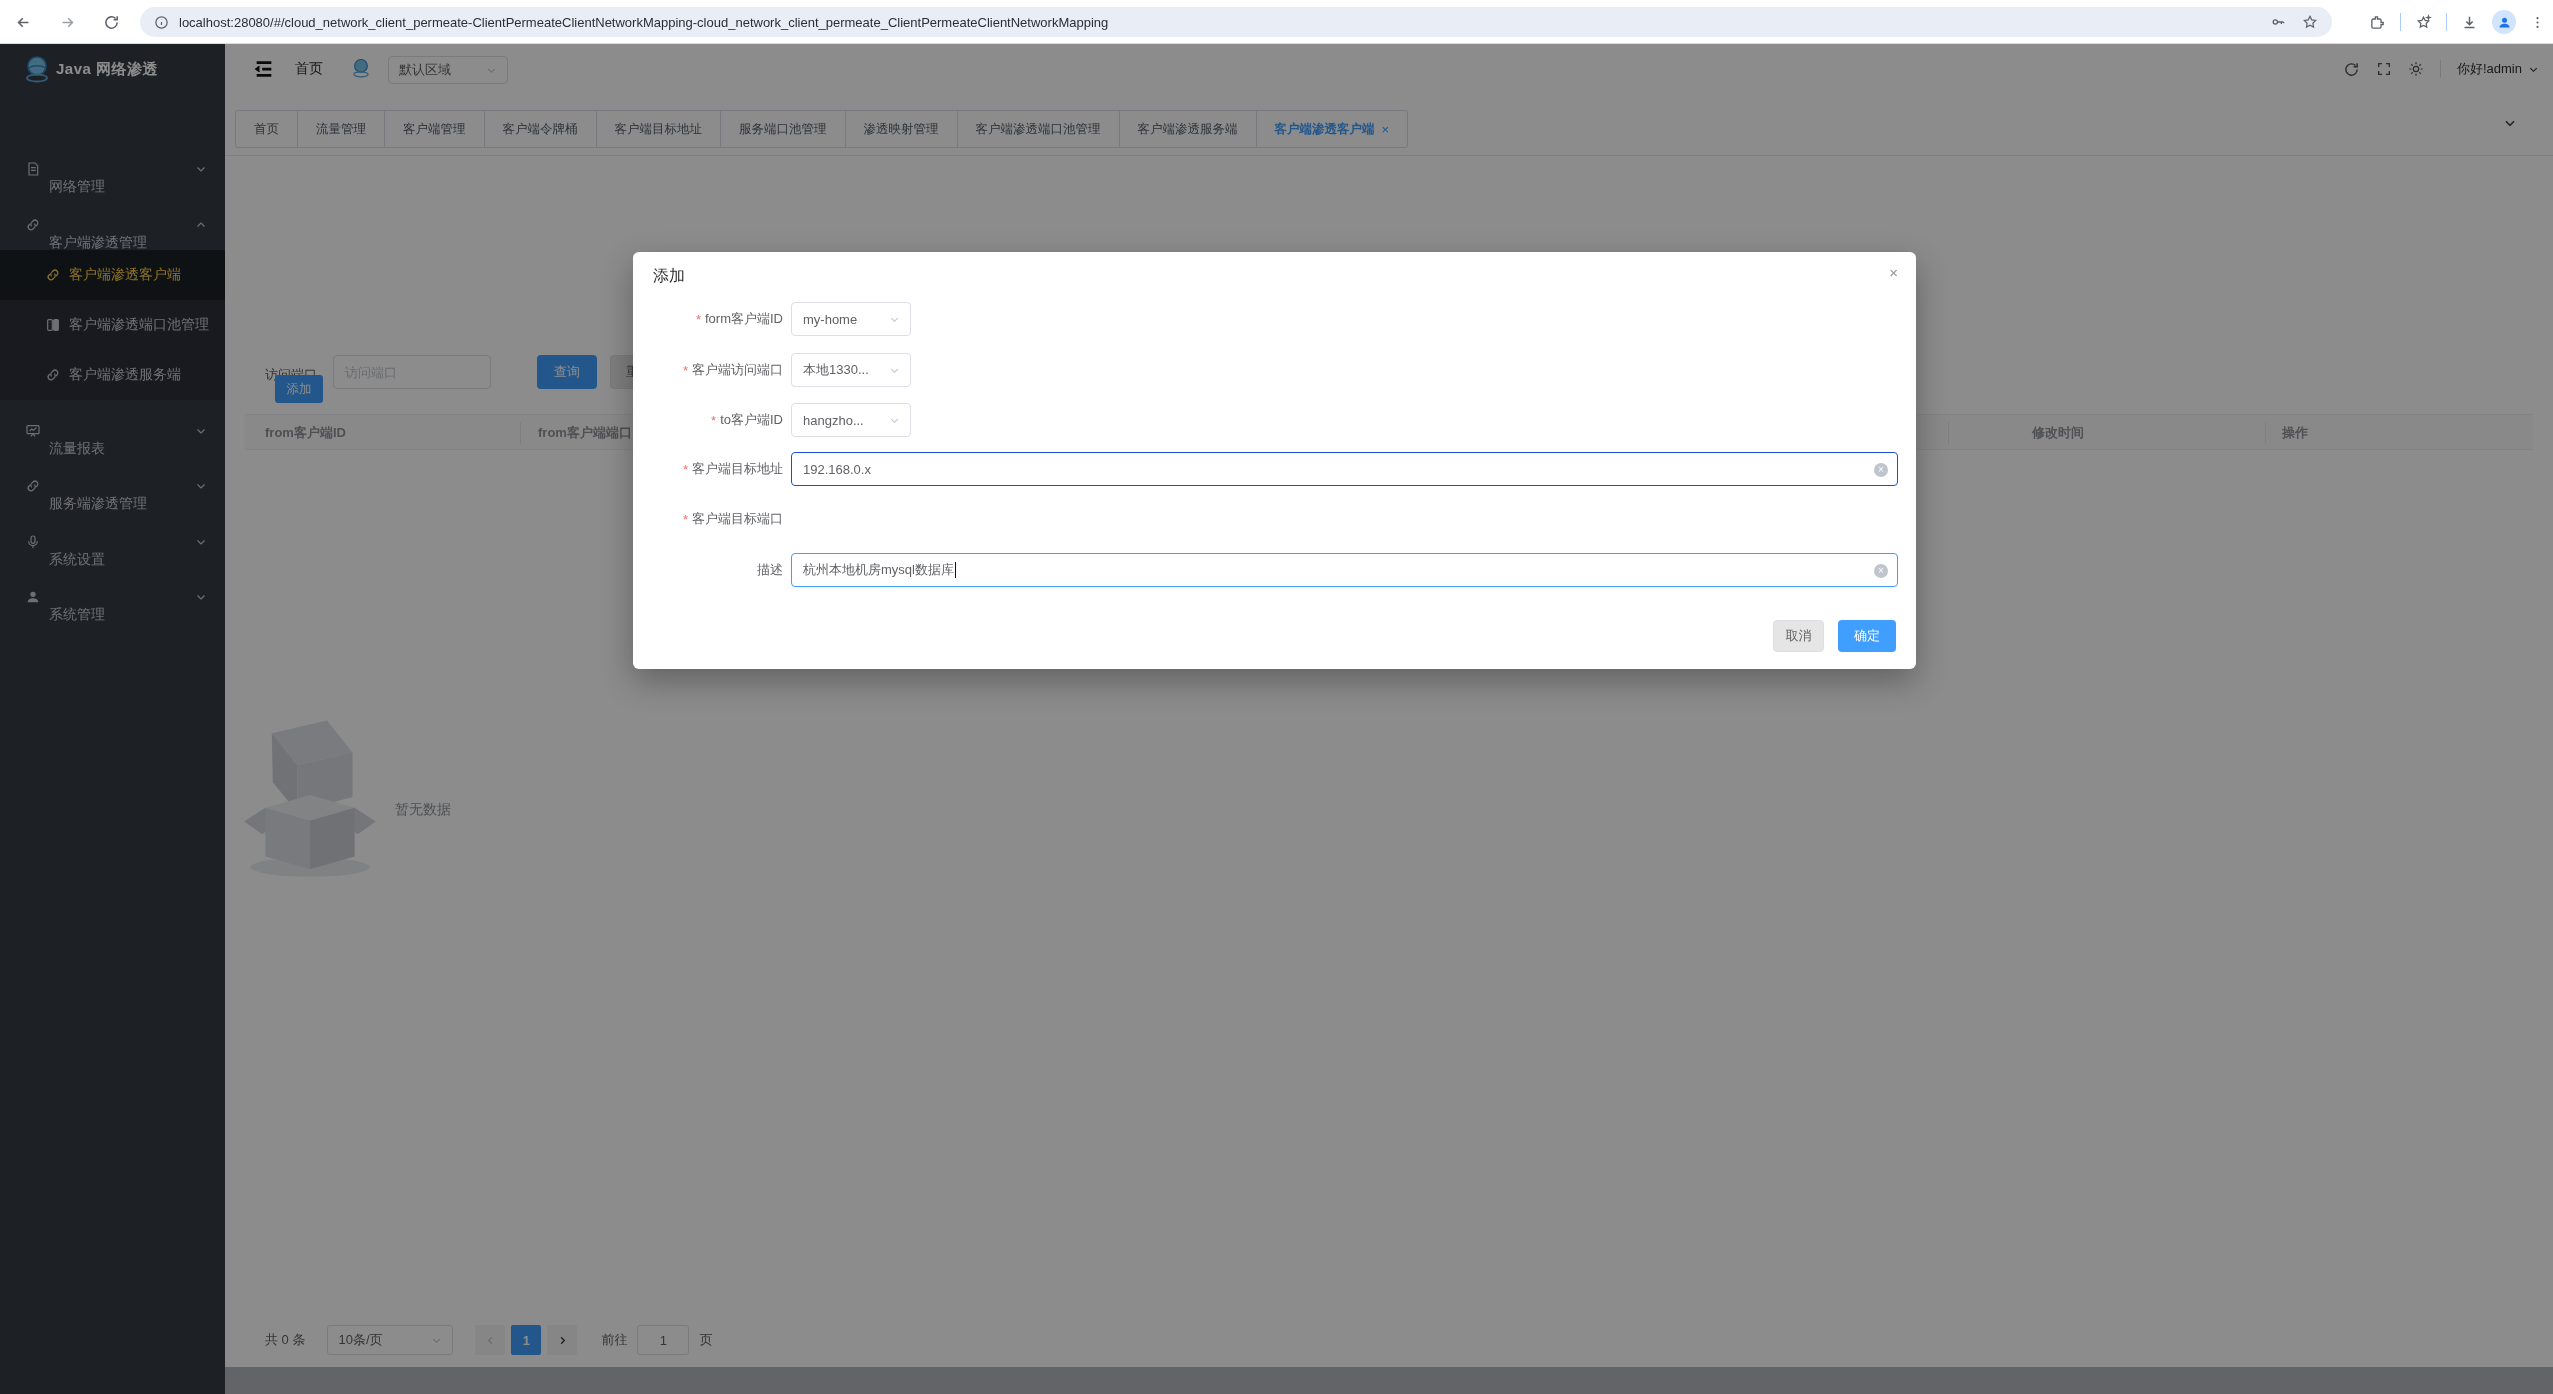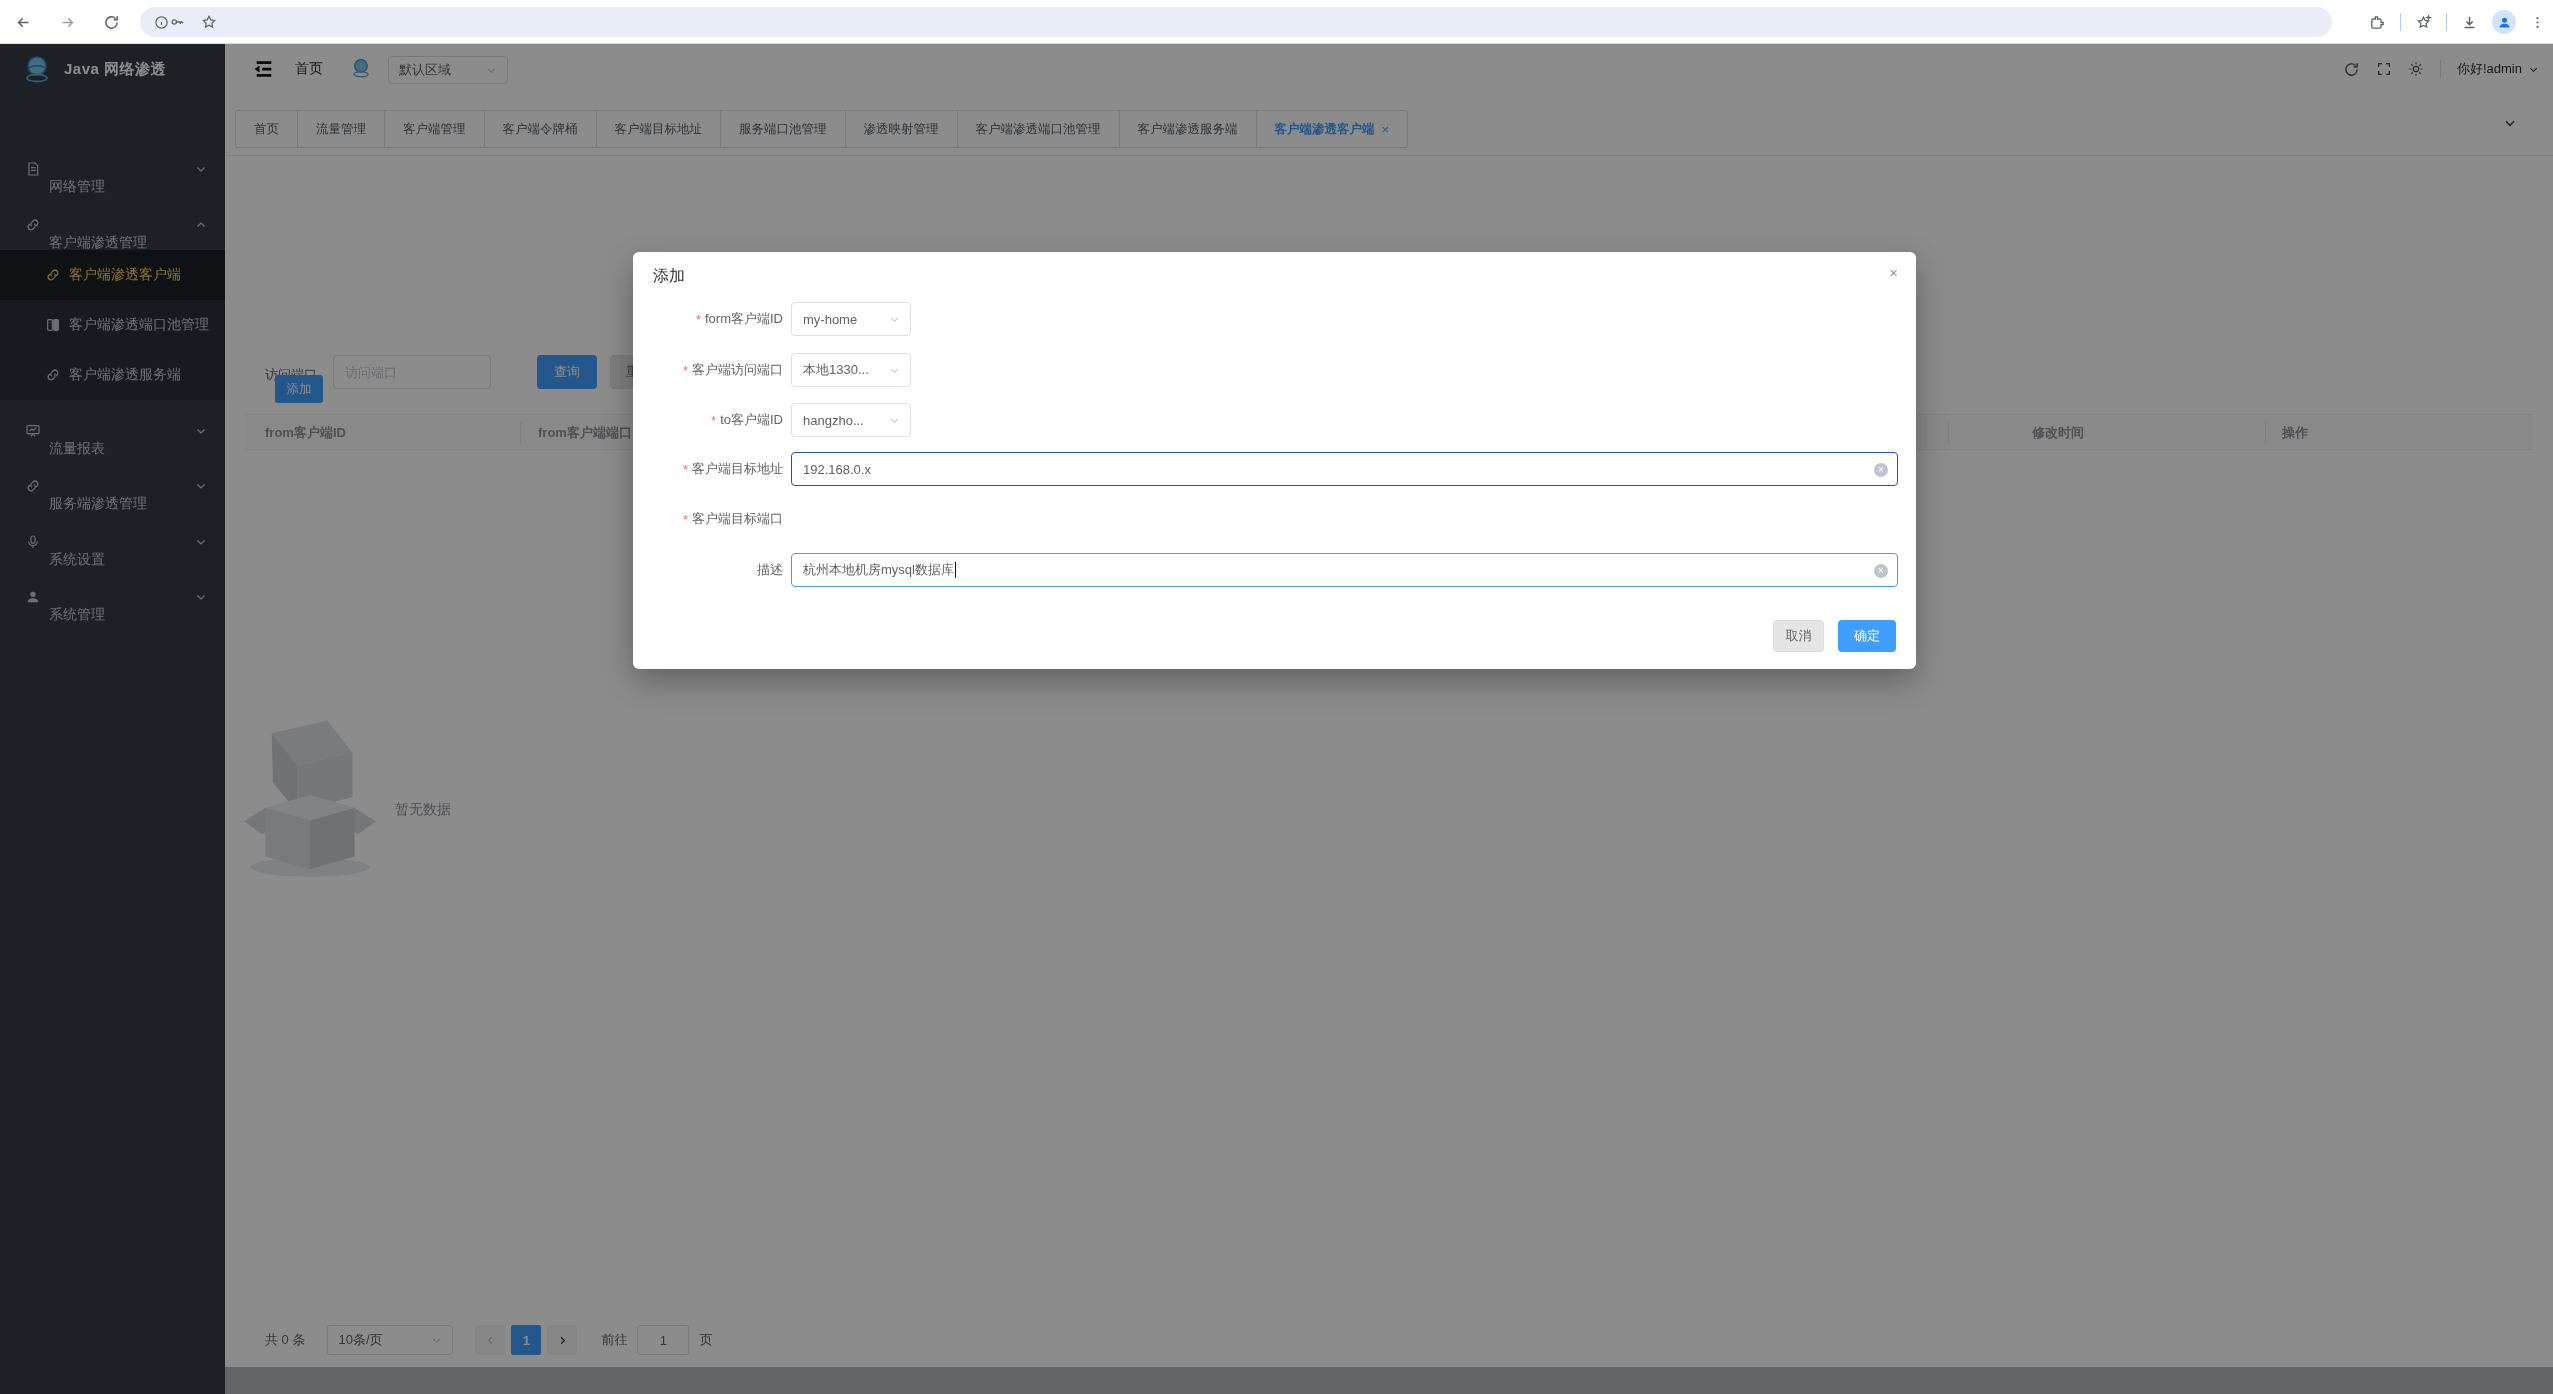--- a/index.html
+++ b/index.html
@@ -18,21 +18,21 @@
 
   
   .app-header { position:absolute; left:225px; top:44px; width:2328px; height:50px; background:#ffffff; }
   .crumb { font-size:14px; color:#303133; }
   .region-select { position:absolute; left:163px; top:12px; width:120px; height:28px; border:1px solid #dcdfe6; border-radius:4px; display:flex; align-items:center; padding:0 10px; color:#606266; font-size:13px; background:#fff; }
   .hdr-right { position:absolute; right:14px; top:0; height:50px; display:flex; align-items:center; gap:16px; color:#4e5359; }
   .greet { font-size:13px; color:#303133; display:flex; align-items:center; gap:6px; }
 
   
   .sidebar { position:absolute; left:0; top:44px; width:225px; height:1350px; background:#363c44; }
-  .logo-row { position:absolute; left:0; top:0; width:225px; height:50px; display:flex; align-items:center; padding-left:20px; gap:10px; }
+  .logo-row { position:absolute; left:0; top:0; width:225px; height:50px; display:flex; align-items:center; padding-left:20px; gap:2px; }
   .logo-title { color:#ffffff; font-size:15px; font-weight:bold; letter-spacing:.5px; }
   .menu-item { position:absolute; left:0; width:225px; height:50px; display:flex; align-items:center; color:#c6cbd4; font-size:14px; cursor:pointer; }
   .menu-item .mi-icon { position:absolute; left:25px; width:16px; height:16px; display:flex; }
   .menu-item .mi-label { position:absolute; left:49px; white-space:nowrap;margin-top:36px; }
   .menu-item .mi-arrow { position:absolute; right:18px; display:flex; }
   .submenu { position:absolute; left:0; top:206px; width:225px; height:150px; background:#2c313a; }
   .sub-item { position:absolute; left:0; width:225px; height:50px; display:flex; align-items:center; color:#c6cbd4; font-size:14px; cursor:pointer; }
   .sub-item .mi-icon { position:absolute; left:45px; width:16px; height:16px; display:flex; }
   .sub-item .mi-label { position:absolute; left:69px; white-space:nowrap; }
   .sub-item.active { background:#1d2127; color:#ffd04b; }
@@ -117,20 +117,21 @@
           <path d="M20 3v5h-5" fill="none"></path>
         </svg>
     </div>
     <div class="omnibox">
       <span style="margin-left:14px;display:flex;">
         <svg width="15" height="15" viewBox="0 0 24 24" fill="none" stroke="currentColor" stroke-width="2">
             <circle cx="12" cy="12" r="9"></circle>
             <path d="M12 11v5M12 7.5v.5"></path>
           </svg>
       </span>
+      <span class="url">localhost:28080/#/cloud_network_client_permeate-ClientPermeateClientNetworkMapping-cloud_network_client_permeate_ClientPermeateClientNetworkMapping</span>
       <span style="margin-right:16px;display:flex;">
         <svg width="16" height="16" viewBox="0 0 24 24" fill="none" stroke="currentColor" stroke-width="2">
             <circle cx="8" cy="12" r="3.2"></circle>
             <path d="M11 12h9M17 12v3M20.5 12v2"></path>
           </svg>
       </span>
       <span style="margin-right:14px;display:flex;">
         <svg width="16" height="16" viewBox="0 0 24 24" fill="none" stroke="currentColor" stroke-width="1.8">
             <path d="M12 3.5l2.6 5.3 5.9.9-4.2 4.1 1 5.8-5.3-2.8-5.3 2.8 1-5.8L3.5 9.7l5.9-.9z"></path>
           </svg>

